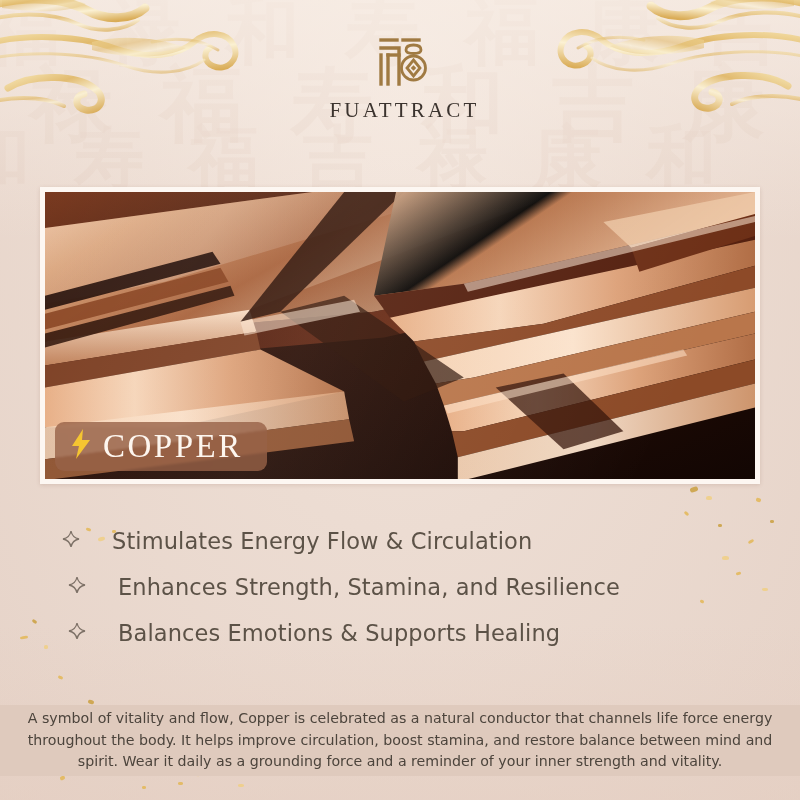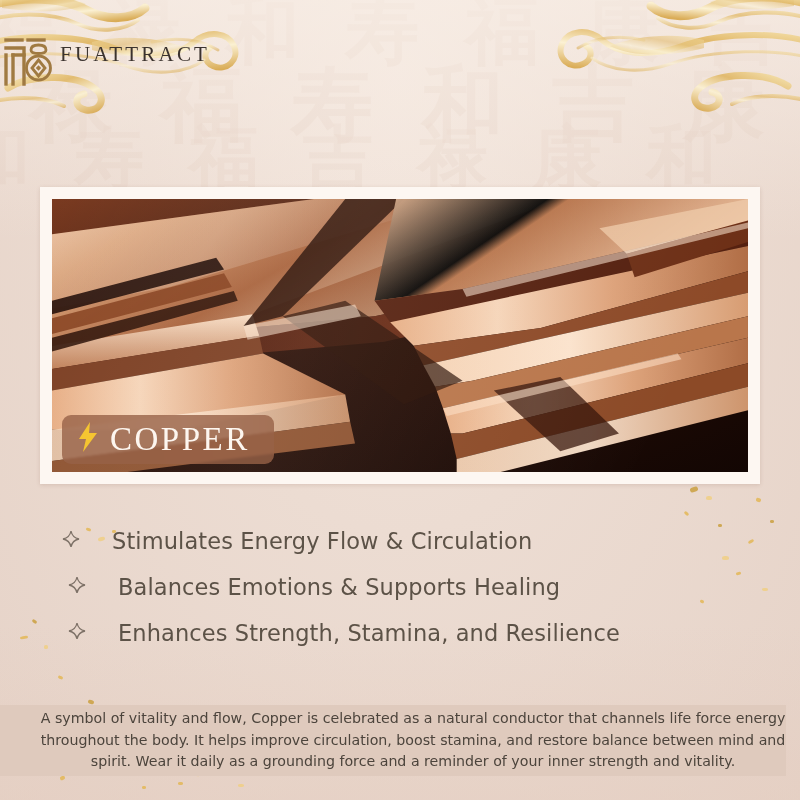--- a/index.html
+++ b/index.html
@@ -63,24 +63,24 @@
     background: #e3b756;
     border-radius: 40%;
     opacity: .85;
   }
   .fleck.b { background: #f0cf84; }
   .fleck.c { background: #caa03f; }
 
   
   .logo-block {
     position: absolute;
-    top: 36px; left: 0; right: 0;
+    top: 36px; left: 9px; right: 0;
     display: flex;
-    flex-direction: row;
-    align-items: flex-start;
+    flex-direction: column;
+    align-items: center;
   }
   .logo-mark { display: block; }
   .brand-name {
     margin-top: 6px;
     font-family: "Liberation Serif", serif;
     font-size: 21px;
     letter-spacing: 3.2px;
     color: #3b332e;
     font-weight: 400;
   }
@@ -98,21 +98,21 @@
   }
 
   
   .photo-frame {
     position: absolute;
     left: 40px;
     top: 187px;
     width: 720px;
     height: 297px;
     background: #fdf7f2;
-    padding: 12px;
+    padding: 5px;
     box-sizing: border-box;
     box-shadow: 0 1px 4px rgba(120,85,65,.18);
   }
   .photo {
     position: relative;
     width: 100%;
     height: 100%;
     overflow: hidden;
     background: #5a2a18;
   }
@@ -158,27 +158,27 @@
   .benefit-text {
     font-size: 22.5px;
     color: #5c5247;
     letter-spacing: .1px;
     font-family: "DejaVu Sans", sans-serif;
   }
 
   
   .footer-band {
     position: absolute;
-    left: 0; right: 14px;
+    left: 0; right: 0;
     top: 705px;
     height: 71px;
     background: #dfcabd;
     display: flex;
     align-items: center;
-    justify-content: flex-end;
+    justify-content: center;
   }
   .footer-text {
     width: 746px;
     text-align: center;
     font-family: "DejaVu Sans", sans-serif;
     font-size: 14.2px;
     line-height: 21.5px;
     color: #4c443c;
   }
 </style>
@@ -415,29 +415,29 @@
         </svg>
       </span>
       <span class="benefit-text">Stimulates Energy Flow &amp; Circulation</span>
     </li>
     <li class="benefit-row indent">
       <span class="diamond-icon">
         <svg width="18" height="18" viewBox="0 0 18 18">
           <path d="M9 1 C9.9 5.6 12.4 8.1 17 9 C12.4 9.9 9.9 12.4 9 17 C8.1 12.4 5.6 9.9 1 9 C5.6 8.1 8.1 5.6 9 1 Z" fill="none" stroke="#7d7167" stroke-width="1.3"></path>
         </svg>
       </span>
-      <span class="benefit-text">Balances Emotions &amp; Supports Healing</span>
+      <span class="benefit-text">Enhances Strength, Stamina, and Resilience</span>
     </li>
     <li class="benefit-row indent">
       <span class="diamond-icon">
         <svg width="18" height="18" viewBox="0 0 18 18">
           <path d="M9 1 C9.9 5.6 12.4 8.1 17 9 C12.4 9.9 9.9 12.4 9 17 C8.1 12.4 5.6 9.9 1 9 C5.6 8.1 8.1 5.6 9 1 Z" fill="none" stroke="#7d7167" stroke-width="1.3"></path>
         </svg>
       </span>
-      <span class="benefit-text">Enhances Strength, Stamina, and Resilience</span>
+      <span class="benefit-text">Balances Emotions &amp; Supports Healing</span>
     </li>
   </ul>
 
   <div class="footer-band">
     <p class="footer-text">A symbol of vitality and flow, Copper is celebrated as a natural conductor that channels life force energy throughout the body. It helps improve circulation, boost stamina, and restore balance between mind and spirit. Wear it daily as a grounding force and a reminder of your inner strength and vitality.</p>
   </div>
 
 </div>
 
 </body></html>

